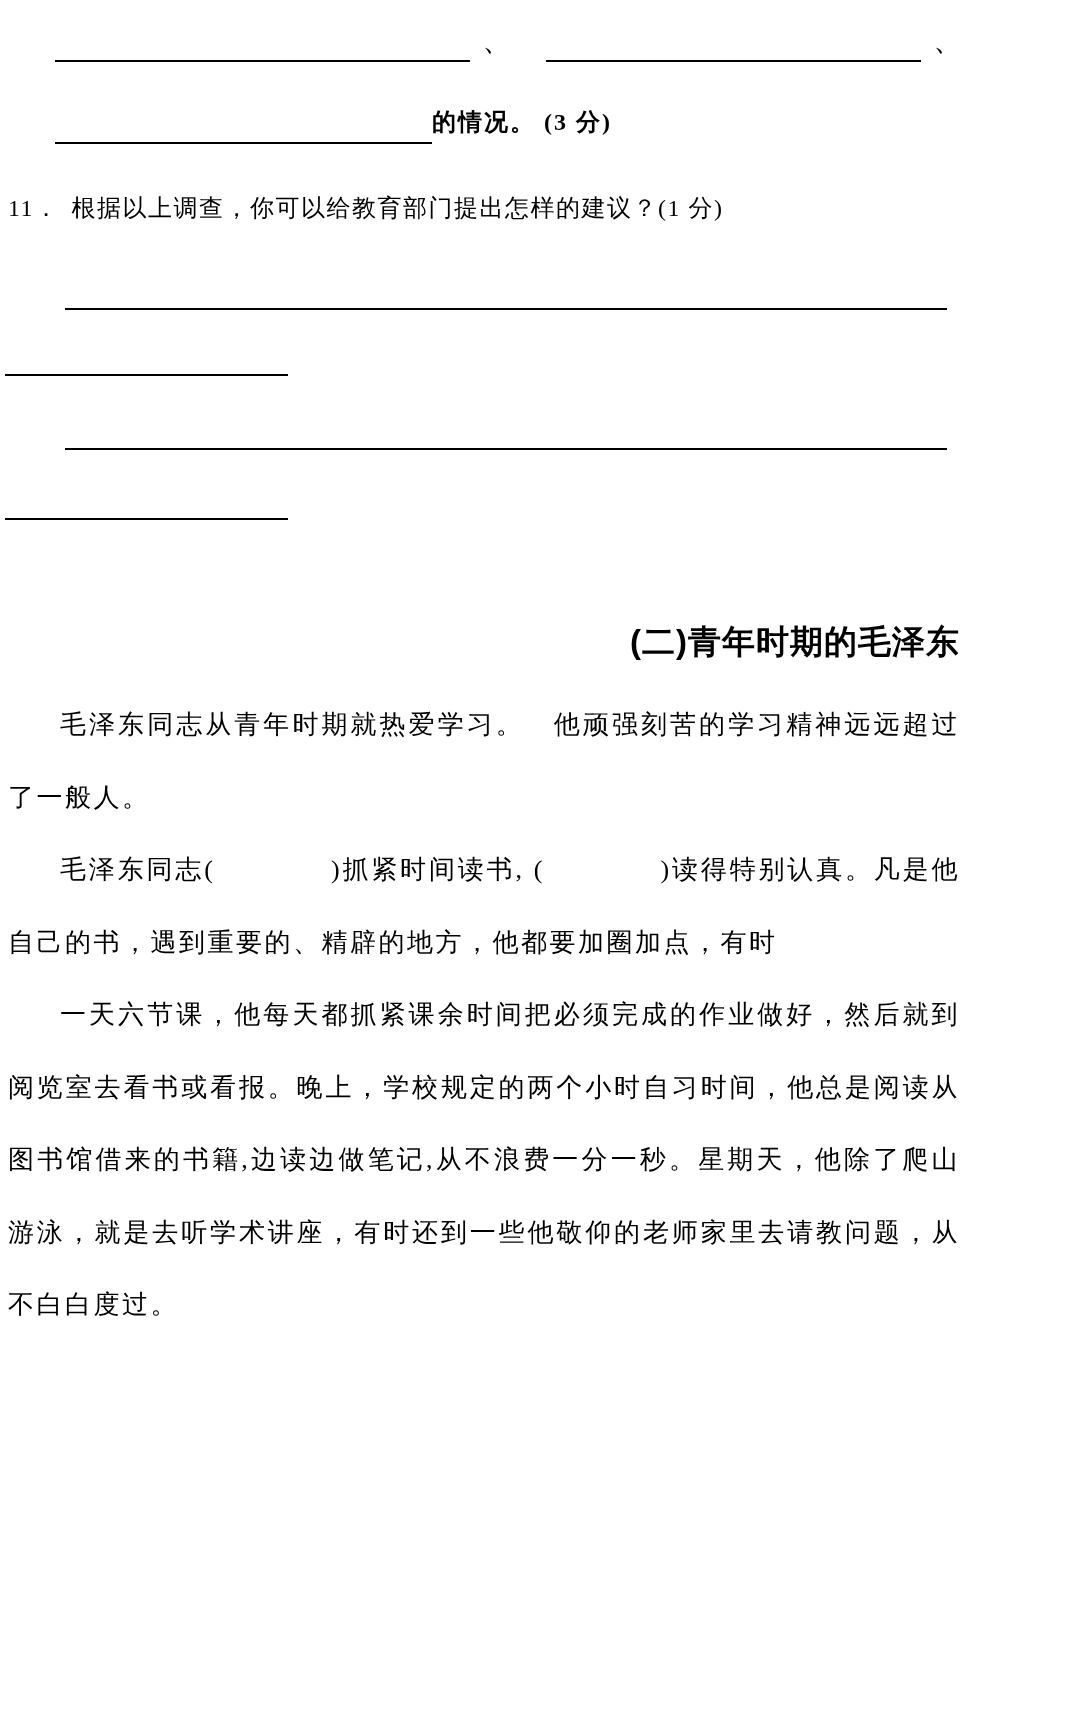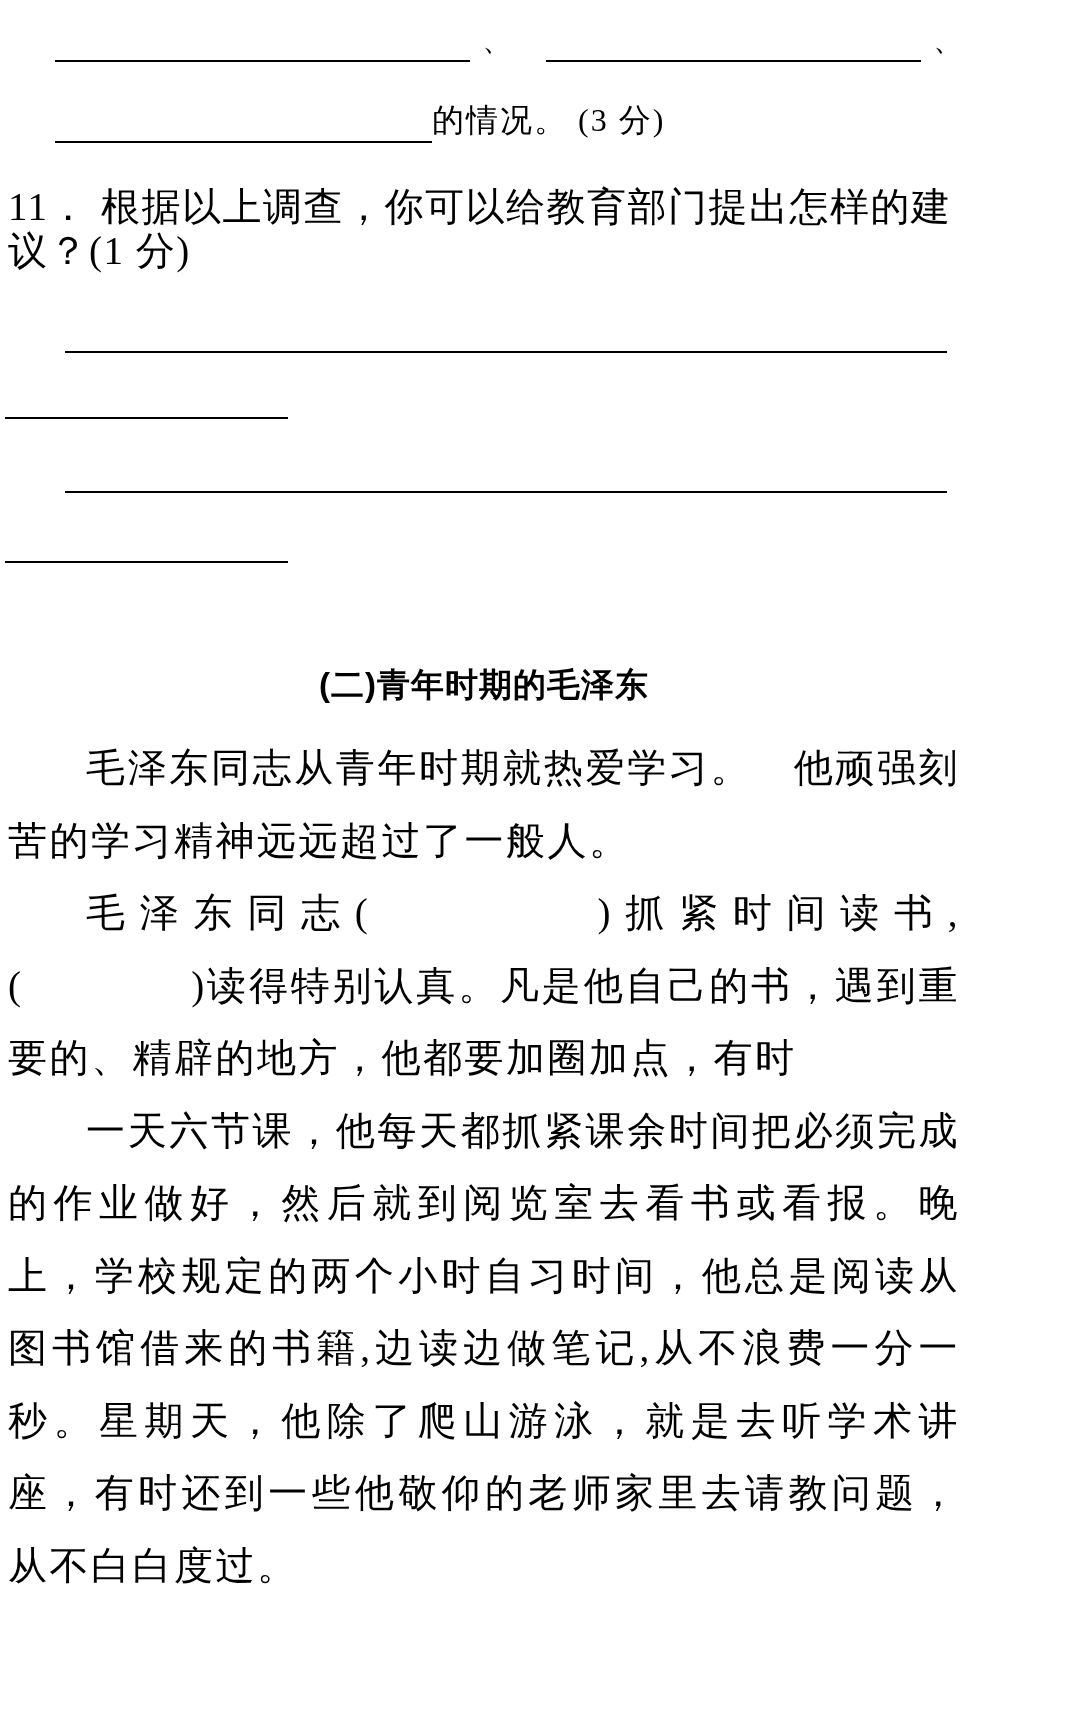--- a/index.html
+++ b/index.html
@@ -29,52 +29,52 @@
   .blank {
     display: inline-block;
     border-bottom: 2px solid #000;
     height: 40px;
     vertical-align: bottom;
   }
   .blank-a { width: 415px; }
   .blank-b { width: 375px; margin-left: 34px; }
   .blank-c { width: 377px; }
   .sep { display: inline-block; margin-left: 12px; }
-  .suffix { font-size: 32px; letter-spacing: 2px; }
+  .suffix { font-size: 24px; letter-spacing: 2px; font-weight: bold; }
 
   
   .question {
     margin-top: 42px;
-    font-size: 39px;
+    font-size: 24px;
     letter-spacing: 1.5px;
     line-height: 44px;
   }
   .qnum { margin-right: 12px; }
 
   
   .ans-line { border-bottom: 2px solid #000; height: 0; }
   .ans-long  { margin-left: 57px; width: 882px; }
   .ans-short { margin-left: -3px; width: 283px; }
   .al1 { margin-top: 78px; }
   .al2 { margin-top: 64px; }
   .al3 { margin-top: 72px; }
   .al4 { margin-top: 68px; }
 
   
   .passage-title {
     margin-top: 100px;
-    text-align: center;
+    text-align: right;
     font-size: 33px;
     font-weight: bold;
     letter-spacing: 1px;
     font-family: "Liberation Sans", "DejaVu Sans", sans-serif;
   }
   .passage { margin-top: 24px; }
   .para {
-    font-size: 39px;
+    font-size: 26px;
     line-height: 72.5px;
     text-indent: 2em;
     text-align: justify;
     letter-spacing: 2.5px;
   }
 </style>
 </head>
 <body>
 
 <div class="content">

